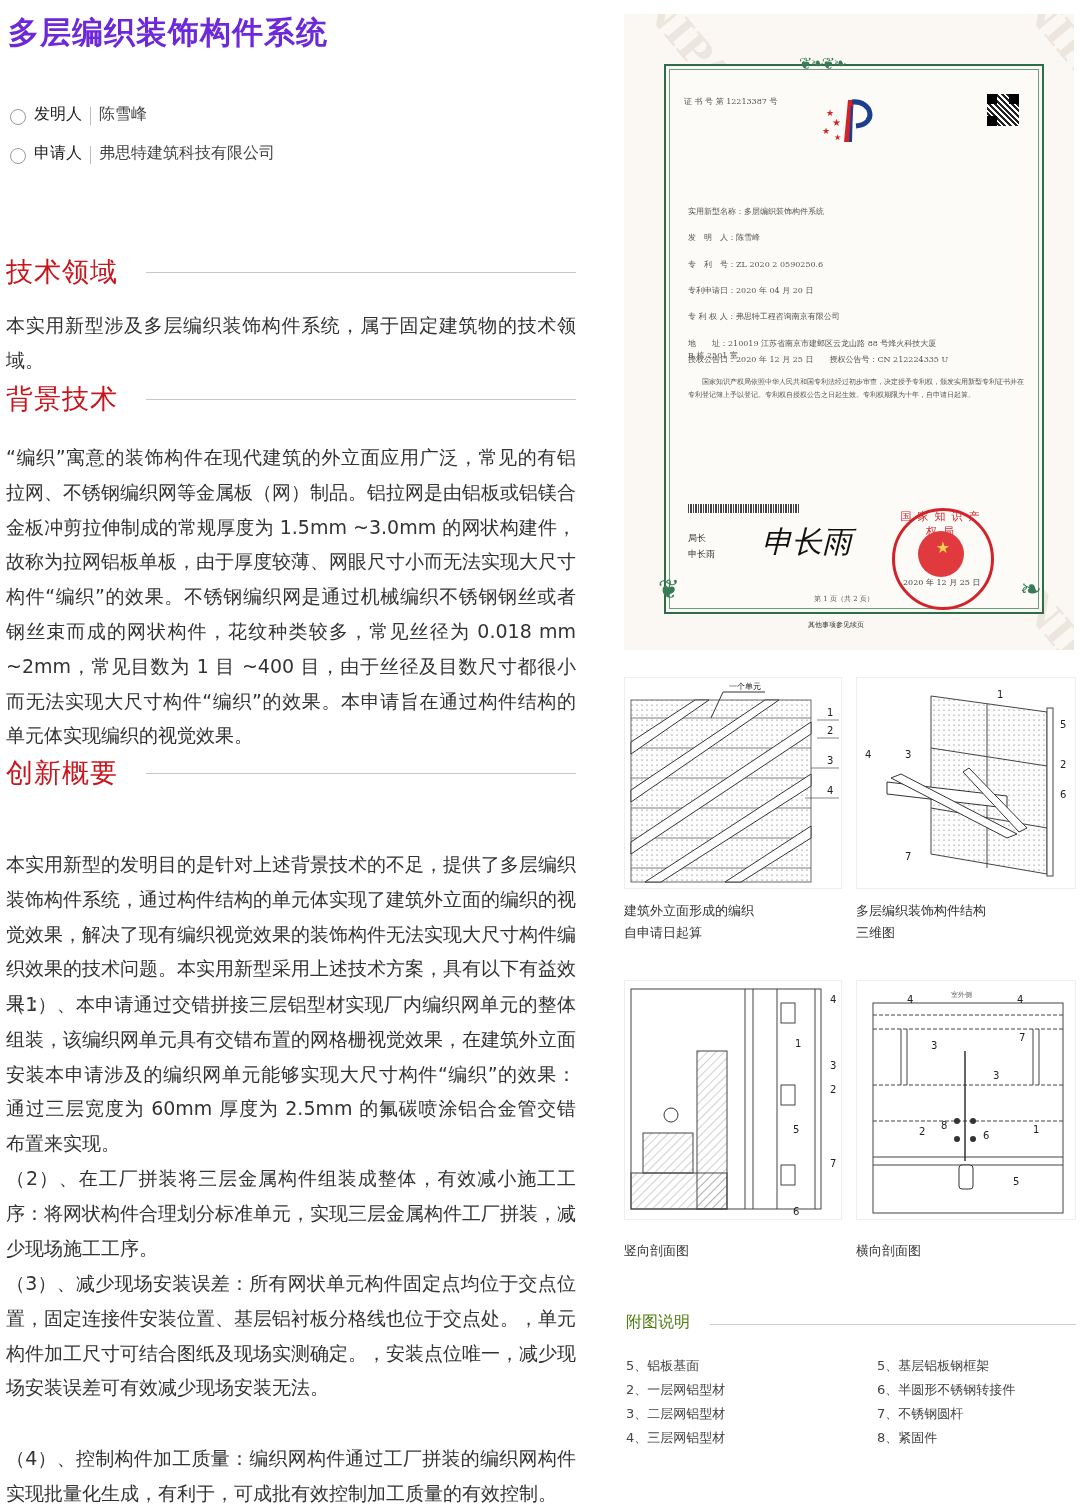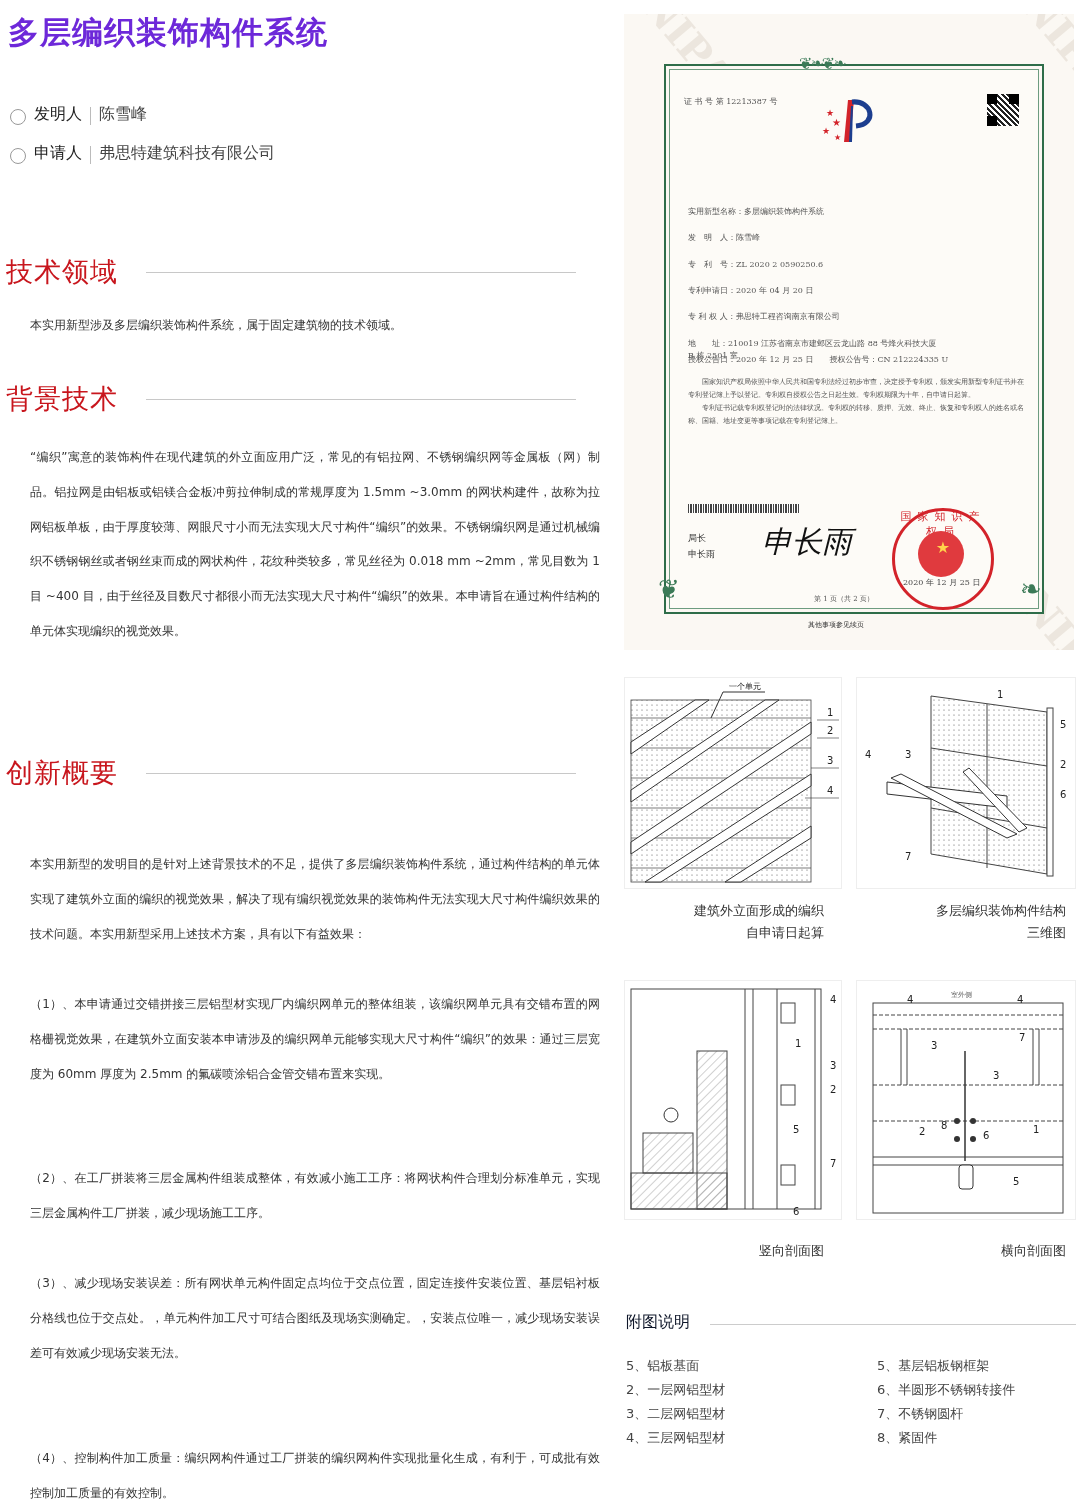--- a/index.html
+++ b/index.html
@@ -7,21 +7,21 @@
          font-family:"DejaVu Sans", "Liberation Sans", sans-serif; color:#333; }
   .title { position:absolute; left:8px; top:12px; font-size:31px; font-weight:bold; color:#6d28d9; letter-spacing:1px; }
   .meta { position:absolute; left:10px; font-size:16px; color:#333; display:flex; align-items:flex-end; }
   .meta .circle { width:14px; height:14px; border:1.5px solid #999; border-radius:50%; margin-right:8px; }
   .meta .k { color:#222; }
   .meta .sep { width:1px; height:18px; background:#bbb; margin:0 8px; }
   .meta .v { color:#444; }
   .sec { position:absolute; left:6px; width:570px; display:flex; align-items:center; }
   .sec h2 { margin:0; font-weight:normal; font-size:27px; color:#c8161d; letter-spacing:1px; white-space:nowrap; }
   .sec .line { flex:1; height:1px; background:#c8c8c8; margin-left:28px; }
-  .para { position:absolute; left:6px; width:570px; font-size:12px; line-height:34.8px; color:#333; text-align:justify;margin-left:24px; }
+  .para { position:absolute; left:6px; width:570px; font-size:19px; line-height:34.8px; color:#333; text-align:justify; }
   
   .cert { position:absolute; left:624px; top:14px; width:450px; height:636px; background:#fbf8f3; overflow:hidden; }
   .cert .wm { position:absolute; color:#ece6de; font-size:40px; font-family:"DejaVu Serif", serif; transform:rotate(50deg); font-weight:bold; }
   .cert .frame { position:absolute; left:40px; top:50px; width:376px; height:546px; border:2px solid #2e6d49; box-shadow: inset 0 0 0 3px #fbf8f3, inset 0 0 0 4px #6d9c80; background:#fdfbf7; }
   .cert .orn { position:absolute; color:#3b7a57; font-size:16px; }
   .cert .small { position:absolute; font-family:"DejaVu Serif", serif; font-size:8px; color:#555; white-space:nowrap; }
   .cert .big { position:absolute; left:0; width:100%; text-align:center; top:134px; font-family:"DejaVu Serif", serif; font-size:21px; color:#222; letter-spacing:3px; }
   .cert .body { position:absolute; left:64px; top:362px; width:338px; font-family:"DejaVu Serif", serif; font-size:7px; line-height:13px; color:#555; }
   .cert .barcode { position:absolute; left:64px; top:490px; width:112px; height:9px;
     background: repeating-linear-gradient(90deg,#444 0 1px,#fff 1px 2px,#444 2px 4px,#fff 4px 5px); }
@@ -33,22 +33,22 @@
   .cert .seal .date { position:absolute; left:8px; top:66px; color:#444; font-family:"DejaVu Serif", serif; font-size:8px; }
   .cert .qr { position:absolute; left:363px; top:80px; width:32px; height:32px;
     background:
       linear-gradient(#000,#000) 0 0/10px 10px no-repeat,
       linear-gradient(#000,#000) 22px 0/10px 10px no-repeat,
       linear-gradient(#000,#000) 0 22px/10px 10px no-repeat,
       repeating-linear-gradient(45deg,#222 0 2px,#fff 2px 4px); }
   .cert .logo { position:absolute; left:196px; top:82px; width:60px; height:48px; }
   
   .fig { position:absolute; background:#fff; border:1px solid #eee; }
-  .cap { position:absolute; text-align:right; font-size:13px; color:#333; line-height:22px; }
-  .legend-title { position:absolute; left:626px; top:1312px; font-size:16px; color:#0f172a; }
+  .cap { position:absolute; text-align:left; font-size:13px; color:#333; line-height:22px; }
+  .legend-title { position:absolute; left:626px; top:1312px; font-size:16px; color:#4d7c0f; }
   .legend-line { position:absolute; left:710px; top:1324px; width:366px; height:1px; background:#ccc; }
   .legend-item { position:absolute; font-size:13px; color:#444; }
 </style>
 </head>
 <body>
 
 <div class="title">多层编织装饰构件系统</div>
 
 <div class="meta" style="top:104px">
   <span class="circle"></span>
@@ -107,21 +107,20 @@
   <div class="qr"></div>
   <div class="small" style="left:64px;top:192px">实用新型名称：多层编织装饰构件系统</div>
   <div class="small" style="left:64px;top:218px">发　明　人：陈雪峰</div>
   <div class="small" style="left:64px;top:245px">专　利　号：ZL 2020 2 0590250.6</div>
   <div class="small" style="left:64px;top:271px">专利申请日：2020 年 04 月 20 日</div>
   <div class="small" style="left:64px;top:297px">专 利 权 人：弗思特工程咨询南京有限公司</div>
   <div class="small" style="left:64px;top:324px;white-space:normal;width:250px;line-height:12px">地　　址：210019 江苏省南京市建邺区云龙山路 88 号烽火科技大厦 B 栋 2501 室</div>
   <div class="small" style="left:64px;top:340px">授权公告日：2020 年 12 月 25 日　　授权公告号：CN 212224335 U</div>
   <div class="body">
     <div style="text-indent:2em">国家知识产权局依照中华人民共和国专利法经过初步审查，决定授予专利权，颁发实用新型专利证书并在专利登记簿上予以登记。专利权自授权公告之日起生效。专利权期限为十年，自申请日起算。</div>
-    <div style="text-indent:2em">专利证书记载专利权登记时的法律状况。专利权的转移、质押、无效、终止、恢复和专利权人的姓名或名称、国籍、地址变更等事项记载在专利登记簿上。</div>
   </div>
   <div class="barcode"></div>
   <div class="small" style="left:64px;top:518px;font-size:9px;color:#333">局长</div>
   <div class="small" style="left:64px;top:534px;font-size:9px;color:#333">申长雨</div>
   <div class="sig">申长雨</div>
   <div class="seal">
     <div class="txt">国家知识产权局</div>
     <div class="inner"></div>
     <div class="star">★</div>
     <div class="date">2020 年 12 月 25 日</div>

